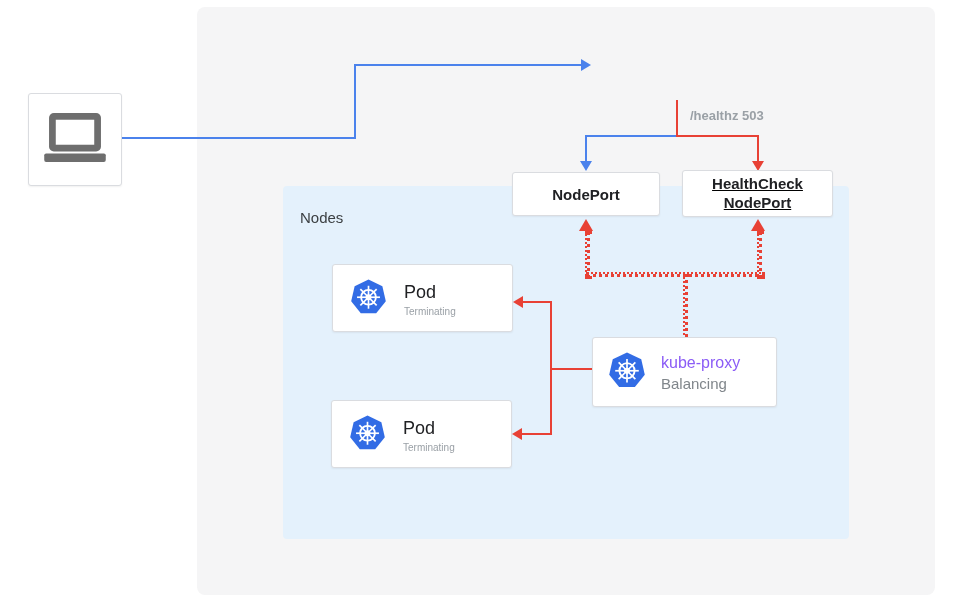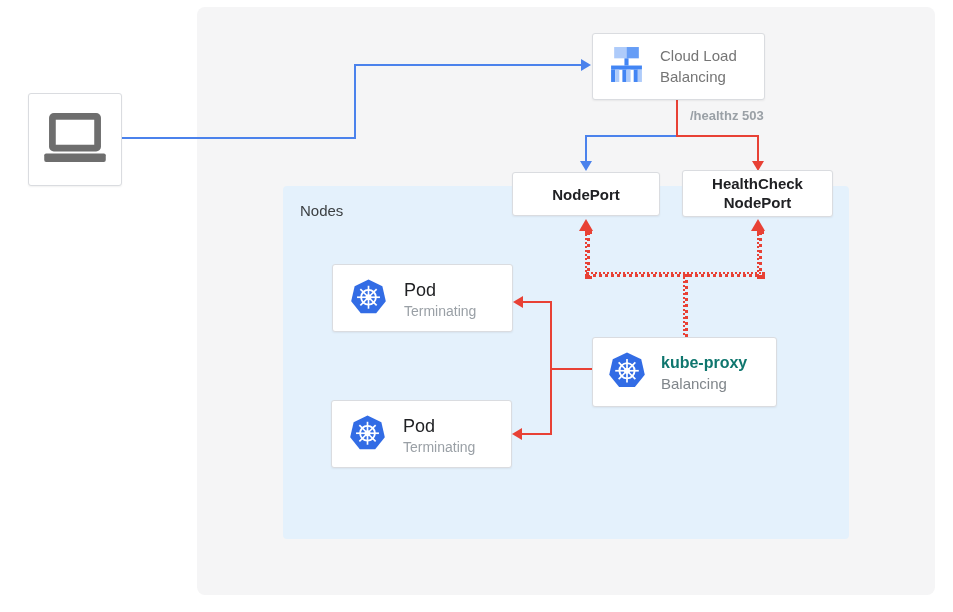--- a/index.html
+++ b/index.html
@@ -1,40 +1,40 @@
 <!DOCTYPE html>
 <html><head>
 <meta charset="utf-8">
 <style>
   html,body{margin:0;padding:0;background:#ffffff;font-family:"Liberation Sans",sans-serif;}
   #stage{position:relative;width:953px;height:612px;background:#ffffff;overflow:hidden;}
 
   .panel{position:absolute;left:197px;top:7px;width:738px;height:588px;background:#f5f5f6;border-radius:8px;}
   .nodes-box{position:absolute;left:283px;top:186px;width:566px;height:353px;background:#e4f1fc;border-radius:4px;}
-  .nodes-label{position:absolute;left:300px;top:202px;font-size:15px;color:#3c4043;}
+  .nodes-label{position:absolute;left:300px;top:209px;font-size:15px;color:#3c4043;}
 
   .card{position:absolute;background:#ffffff;border:1px solid #dadce0;border-radius:3px;box-shadow:0 1px 2px rgba(0,0,0,0.06);box-sizing:border-box;}
   .flexcard{display:flex;align-items:center;}
 
   .laptop-card{left:28px;top:93px;width:94px;height:93px;display:flex;align-items:center;justify-content:center;}
 
   .clb-card{left:592px;top:33px;width:173px;height:67px;padding-left:15px;gap:15px;}
   .clb-title{font-size:15px;line-height:1.35;color:#757575;width:86px;}
 
   .nodeport-card{left:512px;top:172px;width:148px;height:44px;display:flex;align-items:center;justify-content:center;}
-  .hc-card{left:682px;top:170px;width:151px;height:47px;display:flex;flex-direction:column;align-items:center;justify-content:center;line-height:1.25;}
+  .hc-card{left:682px;top:170px;width:151px;height:47px;display:flex;flex-direction:column;align-items:center;justify-content:center;line-height:1.25;text-decoration:underline;}
   .port-label{font-size:15px;font-weight:bold;color:#202124;}
 
   .pod1-card{left:332px;top:264px;width:181px;height:68px;padding-left:17px;gap:17px;}
   .pod2-card{left:331px;top:400px;width:181px;height:68px;padding-left:17px;gap:17px;}
   .kp-card{left:592px;top:337px;width:185px;height:70px;padding-left:15px;gap:15px;}
 
   .box-title{font-size:18px;color:#202124;line-height:1.45;}
-  .kp-title{font-size:16px;color:#0f766e;line-height:1.4;font-weight:bold;}
-  .box-sub{font-size:14px;color:#9aa0a6;}
+  .kp-title{font-size:16px;color:#8b5cf6;line-height:1.4;}
+  .box-sub{font-size:10px;color:#9aa0a6;}
   .kp-sub{font-size:15px;color:#80868b;}
 
   .healthz{position:absolute;left:690px;top:108px;font-size:13px;font-weight:bold;color:#9aa0a6;}
 
   
   .hline{position:absolute;height:0;border-top:2px solid;}
   .vline{position:absolute;width:0;border-left:2px solid;}
   .blue{border-color:#4b82ec;}
   .red{border-color:#e84135;}
   .dotted{border-style:dotted;}
@@ -88,37 +88,20 @@
   <div class="card laptop-card">
     <span>
       <svg width="62" height="50" viewBox="0 0 64 52">
         <rect x="5" y="0" width="54" height="40" rx="5" fill="#6e6e6e"></rect>
         <rect x="12" y="7" width="40" height="26" fill="#ffffff"></rect>
         <rect x="0" y="42" width="64" height="9" rx="2" fill="#6e6e6e"></rect>
       </svg>
     </span>
   </div>
 
-  <div class="card flexcard clb-card">
-    <span>
-      <svg width="37" height="35" viewBox="0 0 36 34">
-        <rect x="6" y="0" width="12" height="11" fill="#aecbfa"></rect>
-        <rect x="18" y="0" width="12" height="11" fill="#669df6"></rect>
-        <rect x="16" y="11" width="4" height="7" fill="#4285f4"></rect>
-        <rect x="3" y="18" width="30" height="4" fill="#4285f4"></rect>
-        <rect x="3" y="22" width="4" height="12" fill="#4285f4"></rect>
-        <rect x="7" y="22" width="4" height="12" fill="#aecbfa"></rect>
-        <rect x="14" y="22" width="4" height="12" fill="#4285f4"></rect>
-        <rect x="18" y="22" width="4" height="12" fill="#aecbfa"></rect>
-        <rect x="25" y="22" width="4" height="12" fill="#4285f4"></rect>
-        <rect x="29" y="22" width="4" height="12" fill="#aecbfa"></rect>
-      </svg>
-    </span>
-    <span class="clb-title">Cloud Load Balancing</span>
-  </div>
 
   <div class="card nodeport-card">
     <span class="port-label">NodePort</span>
   </div>
 
   <div class="card hc-card">
     <span class="port-label">HealthCheck</span>
     <span class="port-label">NodePort</span>
   </div>
 

